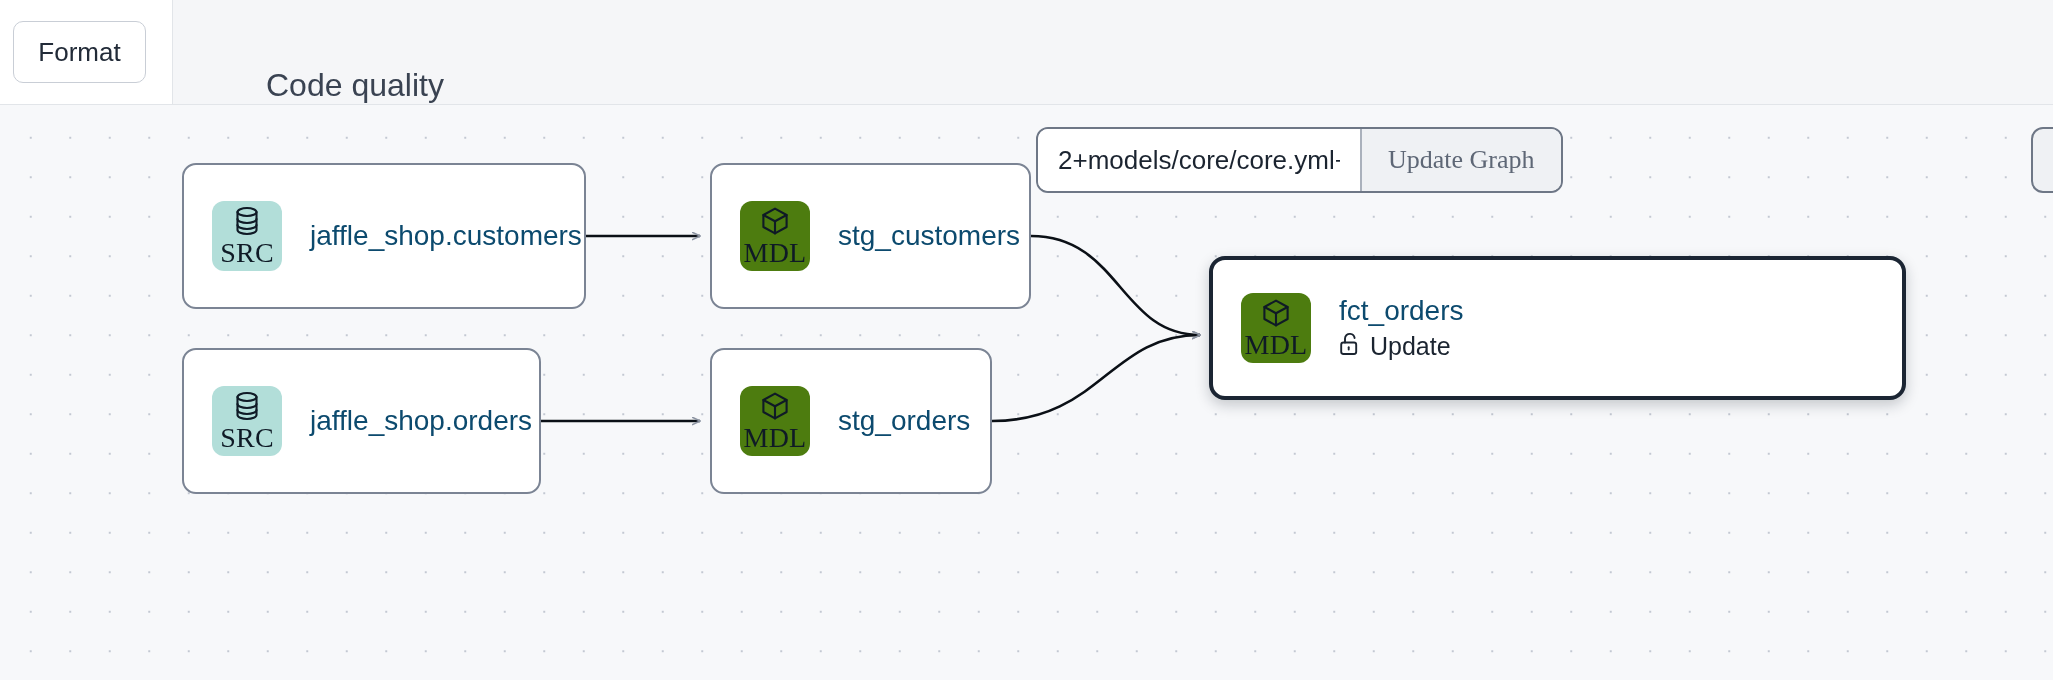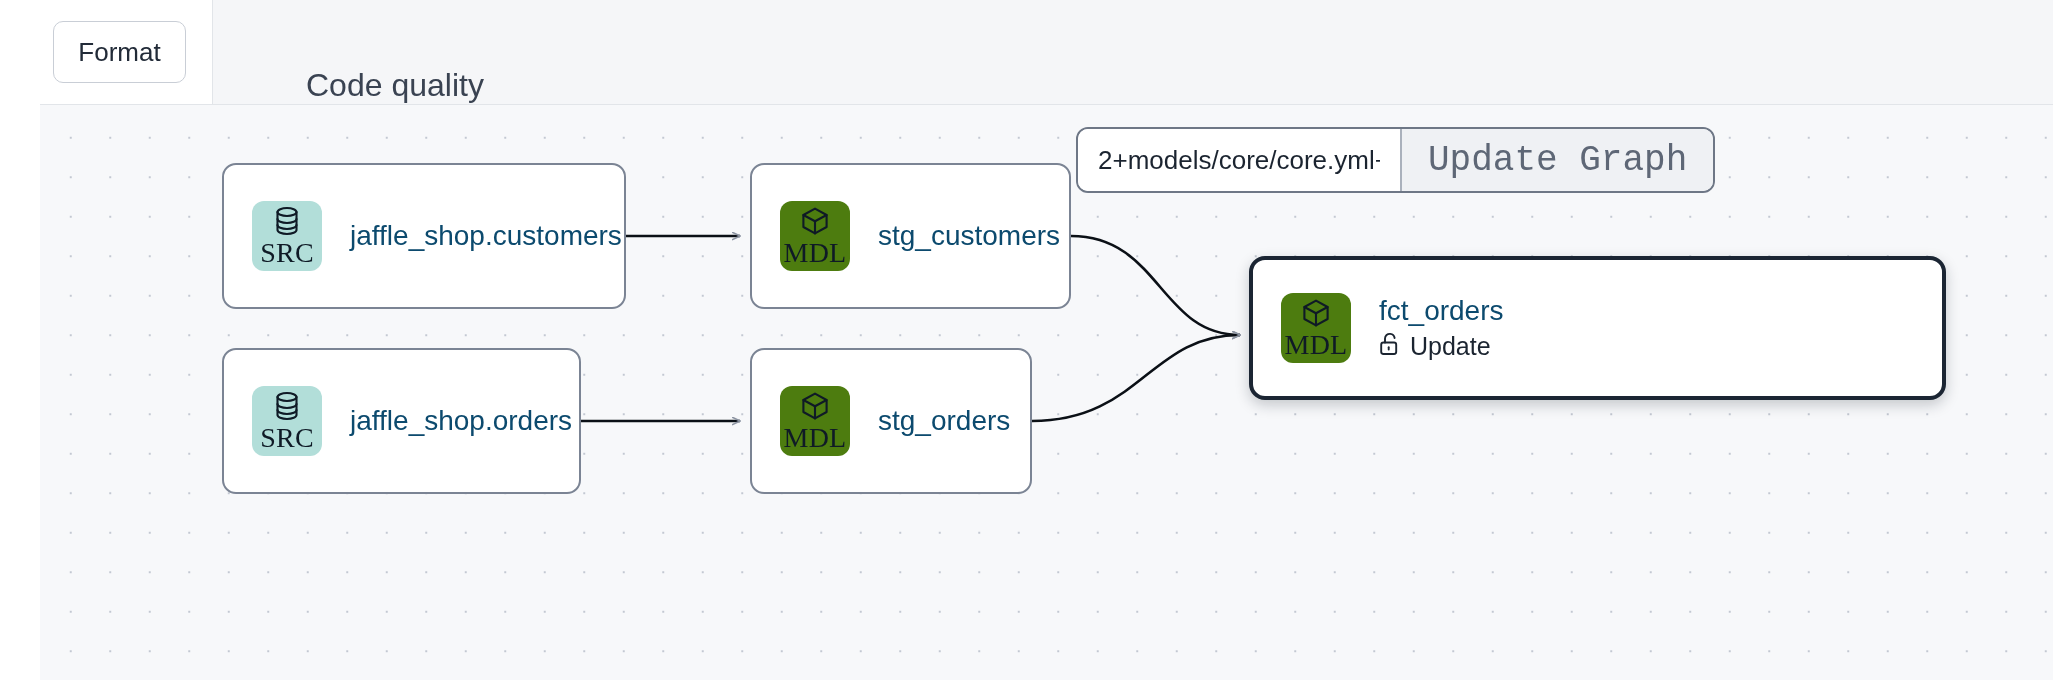--- a/index.html
+++ b/index.html
@@ -11,21 +11,20 @@
     font-family: "Liberation Sans", sans-serif;
     background: #ffffff;
   }
 
   .app {
     position: relative;
     width: 2053px;
     height: 680px;
     display: flex;
     flex-direction: column;
-    padding-left: 40px;
   }
 
   
   .topbar {
     position: relative;
     height: 105px;
     flex: 0 0 105px;
     background: #f5f6f8;
     display: flex;
     align-items: center;
@@ -203,23 +202,23 @@
     width: 2px;
     background: #aab1bc;
     flex: 0 0 2px;
   }
 
   .update-graph-btn {
     height: 100%;
     padding: 0 26px;
     background: #eff1f4;
     border: none;
-    font-size: 36px;
+    font-size: 26px;
     color: #5e6776;
-    font-family: Liberation Mono, monospace;
+    font-family: Liberation Serif, serif;
     cursor: pointer;
     display: flex;
     align-items: center;
     white-space: nowrap;
   }
 
   .side-panel-stub {
     position: absolute;
     top: 22px;
     left: 2031px;

